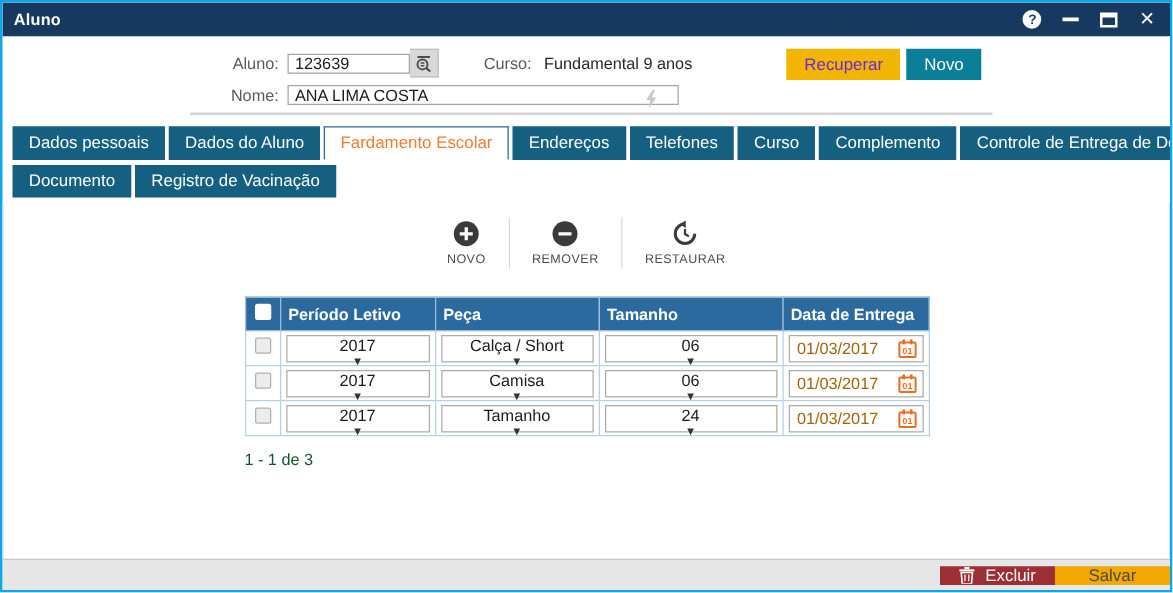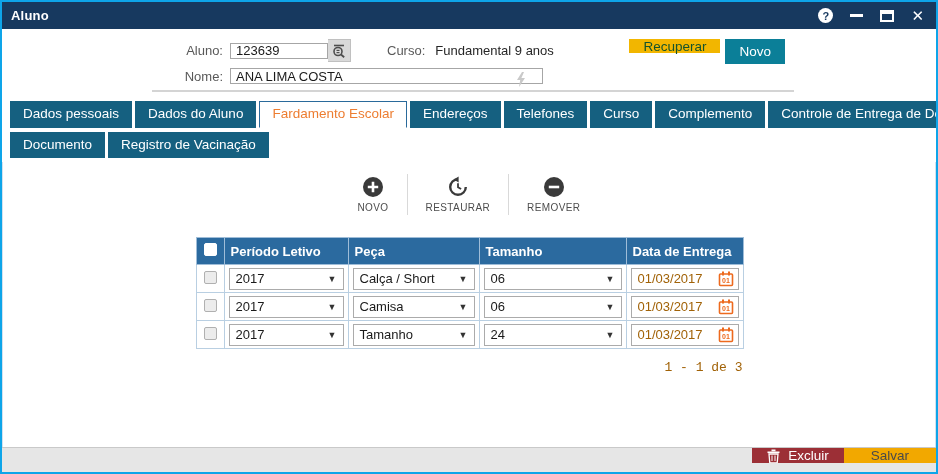--- a/index.html
+++ b/index.html
@@ -35,21 +35,21 @@
   }
   .aluno-input { width:98px; }
   .search-btn {
     width:23px; height:23px; background:#d9d9d9; border:1px solid #c0c0c0; border-left:none;
     display:flex; align-items:center; justify-content:center; cursor:pointer;
   }
   .curso-label { color:#595959; font-size:13px; margin-left:36px; margin-right:10px; }
   .curso-value { color:#262626; font-size:13px; }
   .hdr-buttons { position:absolute; top:10px; right:151px; display:flex; gap:5px; }
   .btn { border:none; cursor:pointer; font-family:inherit; font-size:13.5px; }
-  .btn-recuperar { background:#f2b600; color:#14532d; height:14px; padding:0 14px; }
+  .btn-recuperar { background:#f2b600; color:#6d28d9; height:25px; padding:0 14px; }
   .btn-novo { background:#0b7f98; color:#ffffff; height:25px; padding:0 14px; }
   .nome-wrap { position:relative; display:flex; align-items:center; }
   .nome-input { width:313px; padding-right:24px; }
   .bolt { position:absolute; right:16px; top:4px; }
   .form-sep { margin:4px 0 0 150px; width:642px; height:2px; background:#d4d4d4; }
   
   .tabs { padding:9px 0 0 8px; flex:0 0 auto; }
   .tabrow { display:flex; flex-wrap:nowrap; margin-bottom:4px; }
   .tab {
     background:#156080; color:#ffffff; font-size:13.5px; padding:5px 13px 6px 13px;
@@ -79,33 +79,33 @@
     background:#2b6a9f; color:#fff; font-size:13px; font-weight:bold;
     text-align:left; height:27px; padding:0 4px 0 6px; border:1px solid #9fbdd8;
   }
   .grid td { border:1px solid #b9cfe2; background:#fff; height:28px; padding:2px 4px; vertical-align:middle; }
   .chk { width:13px; height:13px; border:1px solid #b0b0b0; background:#ececec; border-radius:2px; display:inline-block; cursor:pointer; }
   .chk.header { background:#ffffff; border-color:#ffffff; }
   td.chkcell, th.chkcell { text-align:center; padding:2px 0; }
   .sel {
     border:1px solid #ababab; height:22px; display:flex; align-items:center;
     justify-content:space-between; padding:0 6px 0 6px; font-size:13px; color:#1a1a1a;
-    background:#fff; cursor:pointer;
+    background:#fff; cursor:pointer;flex-direction:column;
   }
   .sel .arrow { font-size:9px; color:#333; }
   .datebox {
     border:1px solid #ababab; height:22px; display:flex; align-items:center;
     padding:0 4px 0 6px; font-size:13px; color:#a16207; gap:5px; background:#fff;
   }
   .datebox .dval { flex:1; }
-  .pagination { text-align:right; color:#a16207; font-size:13px; margin-top:11px;font-family:Liberation Mono, monospace; }
+  .pagination { text-align:left; color:#14532d; font-size:13px; margin-top:11px; }
   
   .footer {
     flex:0 0 auto; height:25px; background:#e6e6e6; border-top:1px solid #c9c9c9;
-    display:flex; justify-content:flex-end; align-items:flex-start;
+    display:flex; justify-content:flex-end; align-items:center;
   }
   .btn-excluir {
     background:#9c2f36; color:#fff; display:flex; align-items:center; gap:8px;
     padding:0 15px; font-size:13.5px;
   }
   .btn-salvar { background:#f2a800; color:#4a4a4a; padding:0 27px; font-size:13.5px; }
 </style>
 </head>
 <body>
 
@@ -181,32 +181,32 @@
     <div class="toolbar">
       <div class="tool">
         <svg width="22" height="22" viewBox="0 0 22 22">
           <circle cx="11" cy="11" r="10" fill="#3a3a3a"></circle>
           <path d="M11 5.8v10.4M5.8 11h10.4" stroke="#fff" stroke-width="2.6"></path>
         </svg>
         <span class="tool-label">NOVO</span>
       </div>
       <div class="tool">
         <svg width="22" height="22" viewBox="0 0 22 22">
+          <circle cx="11" cy="11" r="10" fill="#3a3a3a"></circle>
+          <path d="M5.8 11h10.4" stroke="#fff" stroke-width="2.6"></path>
+        </svg>
+        <span class="tool-label">REMOVER</span>
+      </div>
+      <div class="tool">
+        <svg width="22" height="22" viewBox="0 0 22 22">
           <path d="M11 3.2 a7.8 7.8 0 1 0 7.8 7.8" fill="none" stroke="#3a3a3a" stroke-width="2.4"></path>
           <polygon points="11.6,0.4 11.6,6.4 6.8,3.4" fill="#3a3a3a"></polygon>
           <path d="M11 7.2v4l3.1 1.9" fill="none" stroke="#3a3a3a" stroke-width="1.8"></path>
         </svg>
         <span class="tool-label">RESTAURAR</span>
-      </div>
-      <div class="tool">
-        <svg width="22" height="22" viewBox="0 0 22 22">
-          <circle cx="11" cy="11" r="10" fill="#3a3a3a"></circle>
-          <path d="M5.8 11h10.4" stroke="#fff" stroke-width="2.6"></path>
-        </svg>
-        <span class="tool-label">REMOVER</span>
       </div>
     </div>
 
     <div class="gridwrap">
       <table class="grid">
         <colgroup>
             <col class="c-chk">
             <col class="c-per">
             <col class="c-pec">
             <col class="c-tam">

